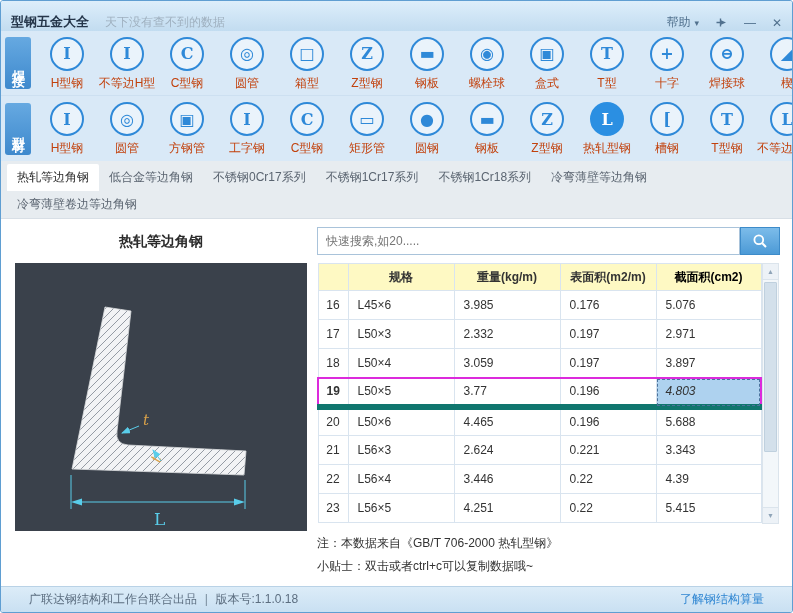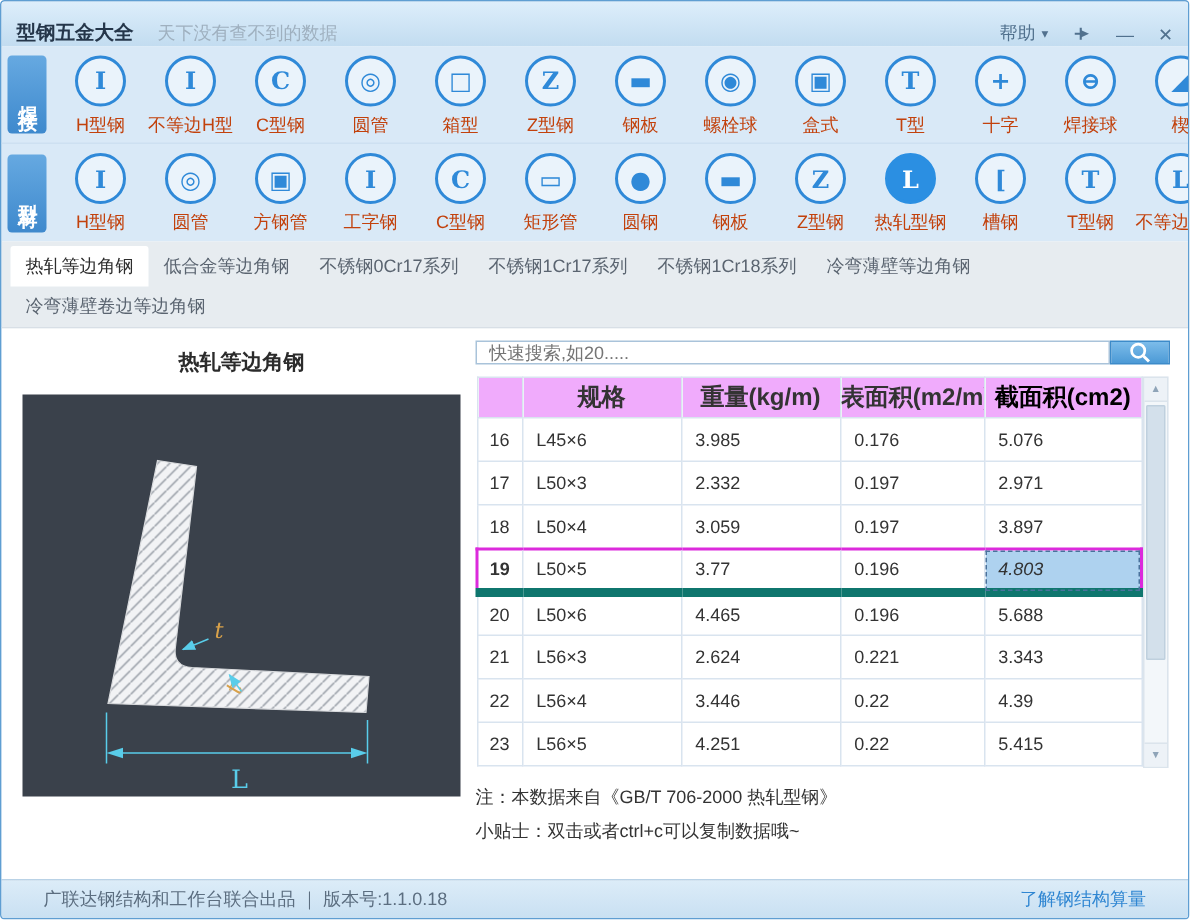--- a/index.html
+++ b/index.html
@@ -43,30 +43,30 @@
   .tab { padding:5px 10px 6px; color:#5a6470; cursor:pointer; white-space:nowrap; font-size:12px; }
   .tab.selected { background:#fff; color:#2d2d2d; border-radius:2px 2px 0 0; }
 
   
   .content { flex:1; background:#fff; display:flex; padding:6px 12px 0 14px; overflow:hidden; }
   .left-col { flex:0 0 292px; }
   .diagram-title { text-align:center; font-weight:bold; font-size:14px; color:#2b2b2b; margin:8px 0 12px; }
   .diagram { width:292px; height:268px; background:#3a414b; }
 
   .right-col { flex:1; margin-left:10px; display:flex; flex-direction:column; min-width:0; }
-  .search-row { display:flex; height:16px; margin:2px 0 8px; }
+  .search-row { display:flex; height:28px; margin:2px 0 8px; }
   .search-input { flex:1; border:1px solid #a9c3da; padding:0 8px; font-size:12px; color:#555;
                   outline:none; font-family:inherit; }
   .search-btn { flex:0 0 40px; background:linear-gradient(#7cbcea,#4c9ad6); border:1px solid #3d8bc9;
                 display:flex; align-items:center; justify-content:center; cursor:pointer; }
 
   .table-area { display:flex; align-items:flex-start; }
   table { border-collapse:collapse; table-layout:fixed; width:443px; }
   th,td { border:1px solid #d9e4ef; overflow:hidden; white-space:nowrap; }
-  th { height:27px; font-size:16px; color:#333; font-weight:bold; background:#f0abfc; cursor:pointer; }
+  th { height:27px; font-size:12px; color:#333; font-weight:bold; background:#fef9c3; cursor:pointer; }
   th.section-h { color:#000; }
   td { height:29px; padding:0 9px; font-size:12px; color:#333; background:#fff; cursor:default; }
   td.num { text-align:center; padding:0; }
   tr.hl td { border-top:2px solid #dc2adc; border-bottom:6px solid #0f766e; }
   tr.hl td:first-child { border-left:2px solid #dc2adc; }
   tr.hl td:last-child { border-right:2px solid #dc2adc;font-style:italic; }
   tr.hl td.num { font-weight:bold; }
   td.sel { background:#aed2ef; outline:1px dashed #4a729c; outline-offset:-2px; }
 
   .scrollbar { flex:0 0 17px; height:261px; background:#f3f7fa; border:1px solid #dbe4ec;

